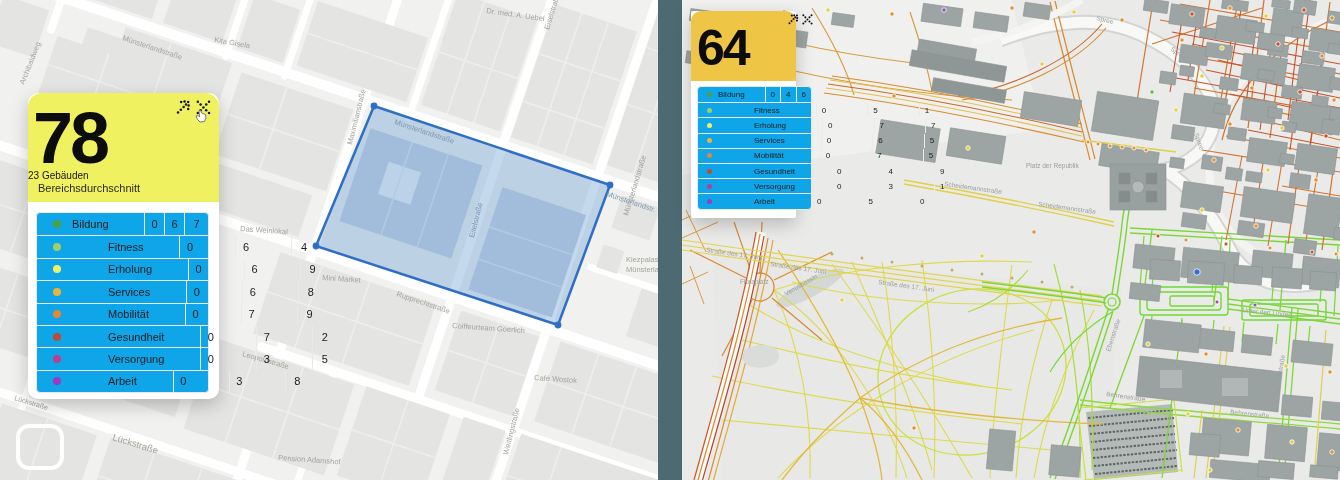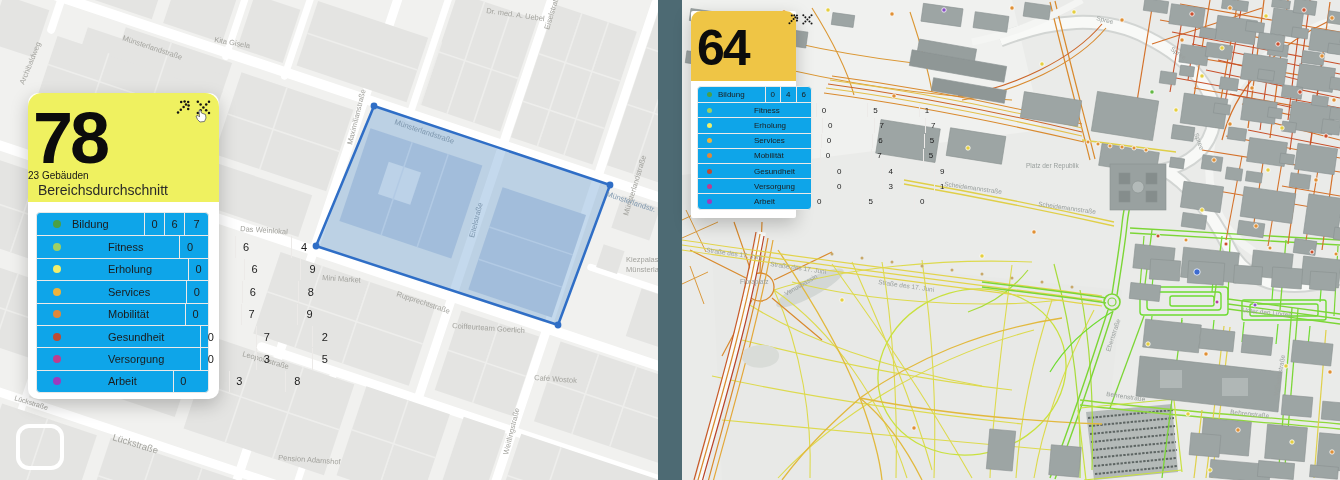--- a/index.html
+++ b/index.html
@@ -5,21 +5,21 @@
 html,body{margin:0;padding:0;width:1340px;height:480px;overflow:hidden;background:#4d6a73;font-family:"Liberation Sans",sans-serif;}
 .panel{position:absolute;top:0;height:480px;overflow:hidden;}
 #left{left:0;width:658px;background:#f1f1ef;}
 #divider{position:absolute;left:658px;top:0;width:24px;height:480px;background:#4d6a73;}
 #right{left:682px;width:658px;background:#eaebe9;}
 .card{position:absolute;background:#fff;box-shadow:0 6px 18px rgba(0,0,0,0.22);}
 #card1{left:28px;top:93px;width:191px;height:306px;border-radius:10px;}
 #card1 .head{height:109px;background:#eff160;border-radius:14px 14px 0 0;position:relative;}
 #card1 .num{position:absolute;left:5px;top:4px;font-size:72px;font-weight:bold;letter-spacing:-3px;color:#0c0c0c;}
 #card1 .sub1{position:absolute;left:0;top:77px;font-size:10px;color:#161616;}
-#card1 .sub2{position:absolute;left:10px;top:89px;font-size:14px;color:#2a2a28;}
+#card1 .sub2{position:absolute;left:10px;top:89px;font-size:11px;color:#2a2a28;}
 #card2{left:691px;top:11px;width:105px;height:207px;border-radius:2px;}
 #card2 .head{height:70px;background:#efc545;border-radius:10px 10px 0 0;position:relative;}
 #card2 .num{position:absolute;left:6px;top:8px;font-size:50px;font-weight:bold;letter-spacing:-2px;color:#0c0c0c;}
 .tbl{position:absolute;background:#0ea5e9;border:1px solid #e9e9e7;border-radius:4px;box-sizing:border-box;}
 #card1 .tbl{left:8px;top:119px;width:173px;}
 #card2 .tbl{left:6px;top:75px;width:115px;}
 .row{display:flex;align-items:center;box-sizing:border-box;}
 #card1 .row{height:22.4px;}
 #card2 .row{height:15.2px;}
 .row+.row{border-top:1px solid #eceae8;gap:36px;}

